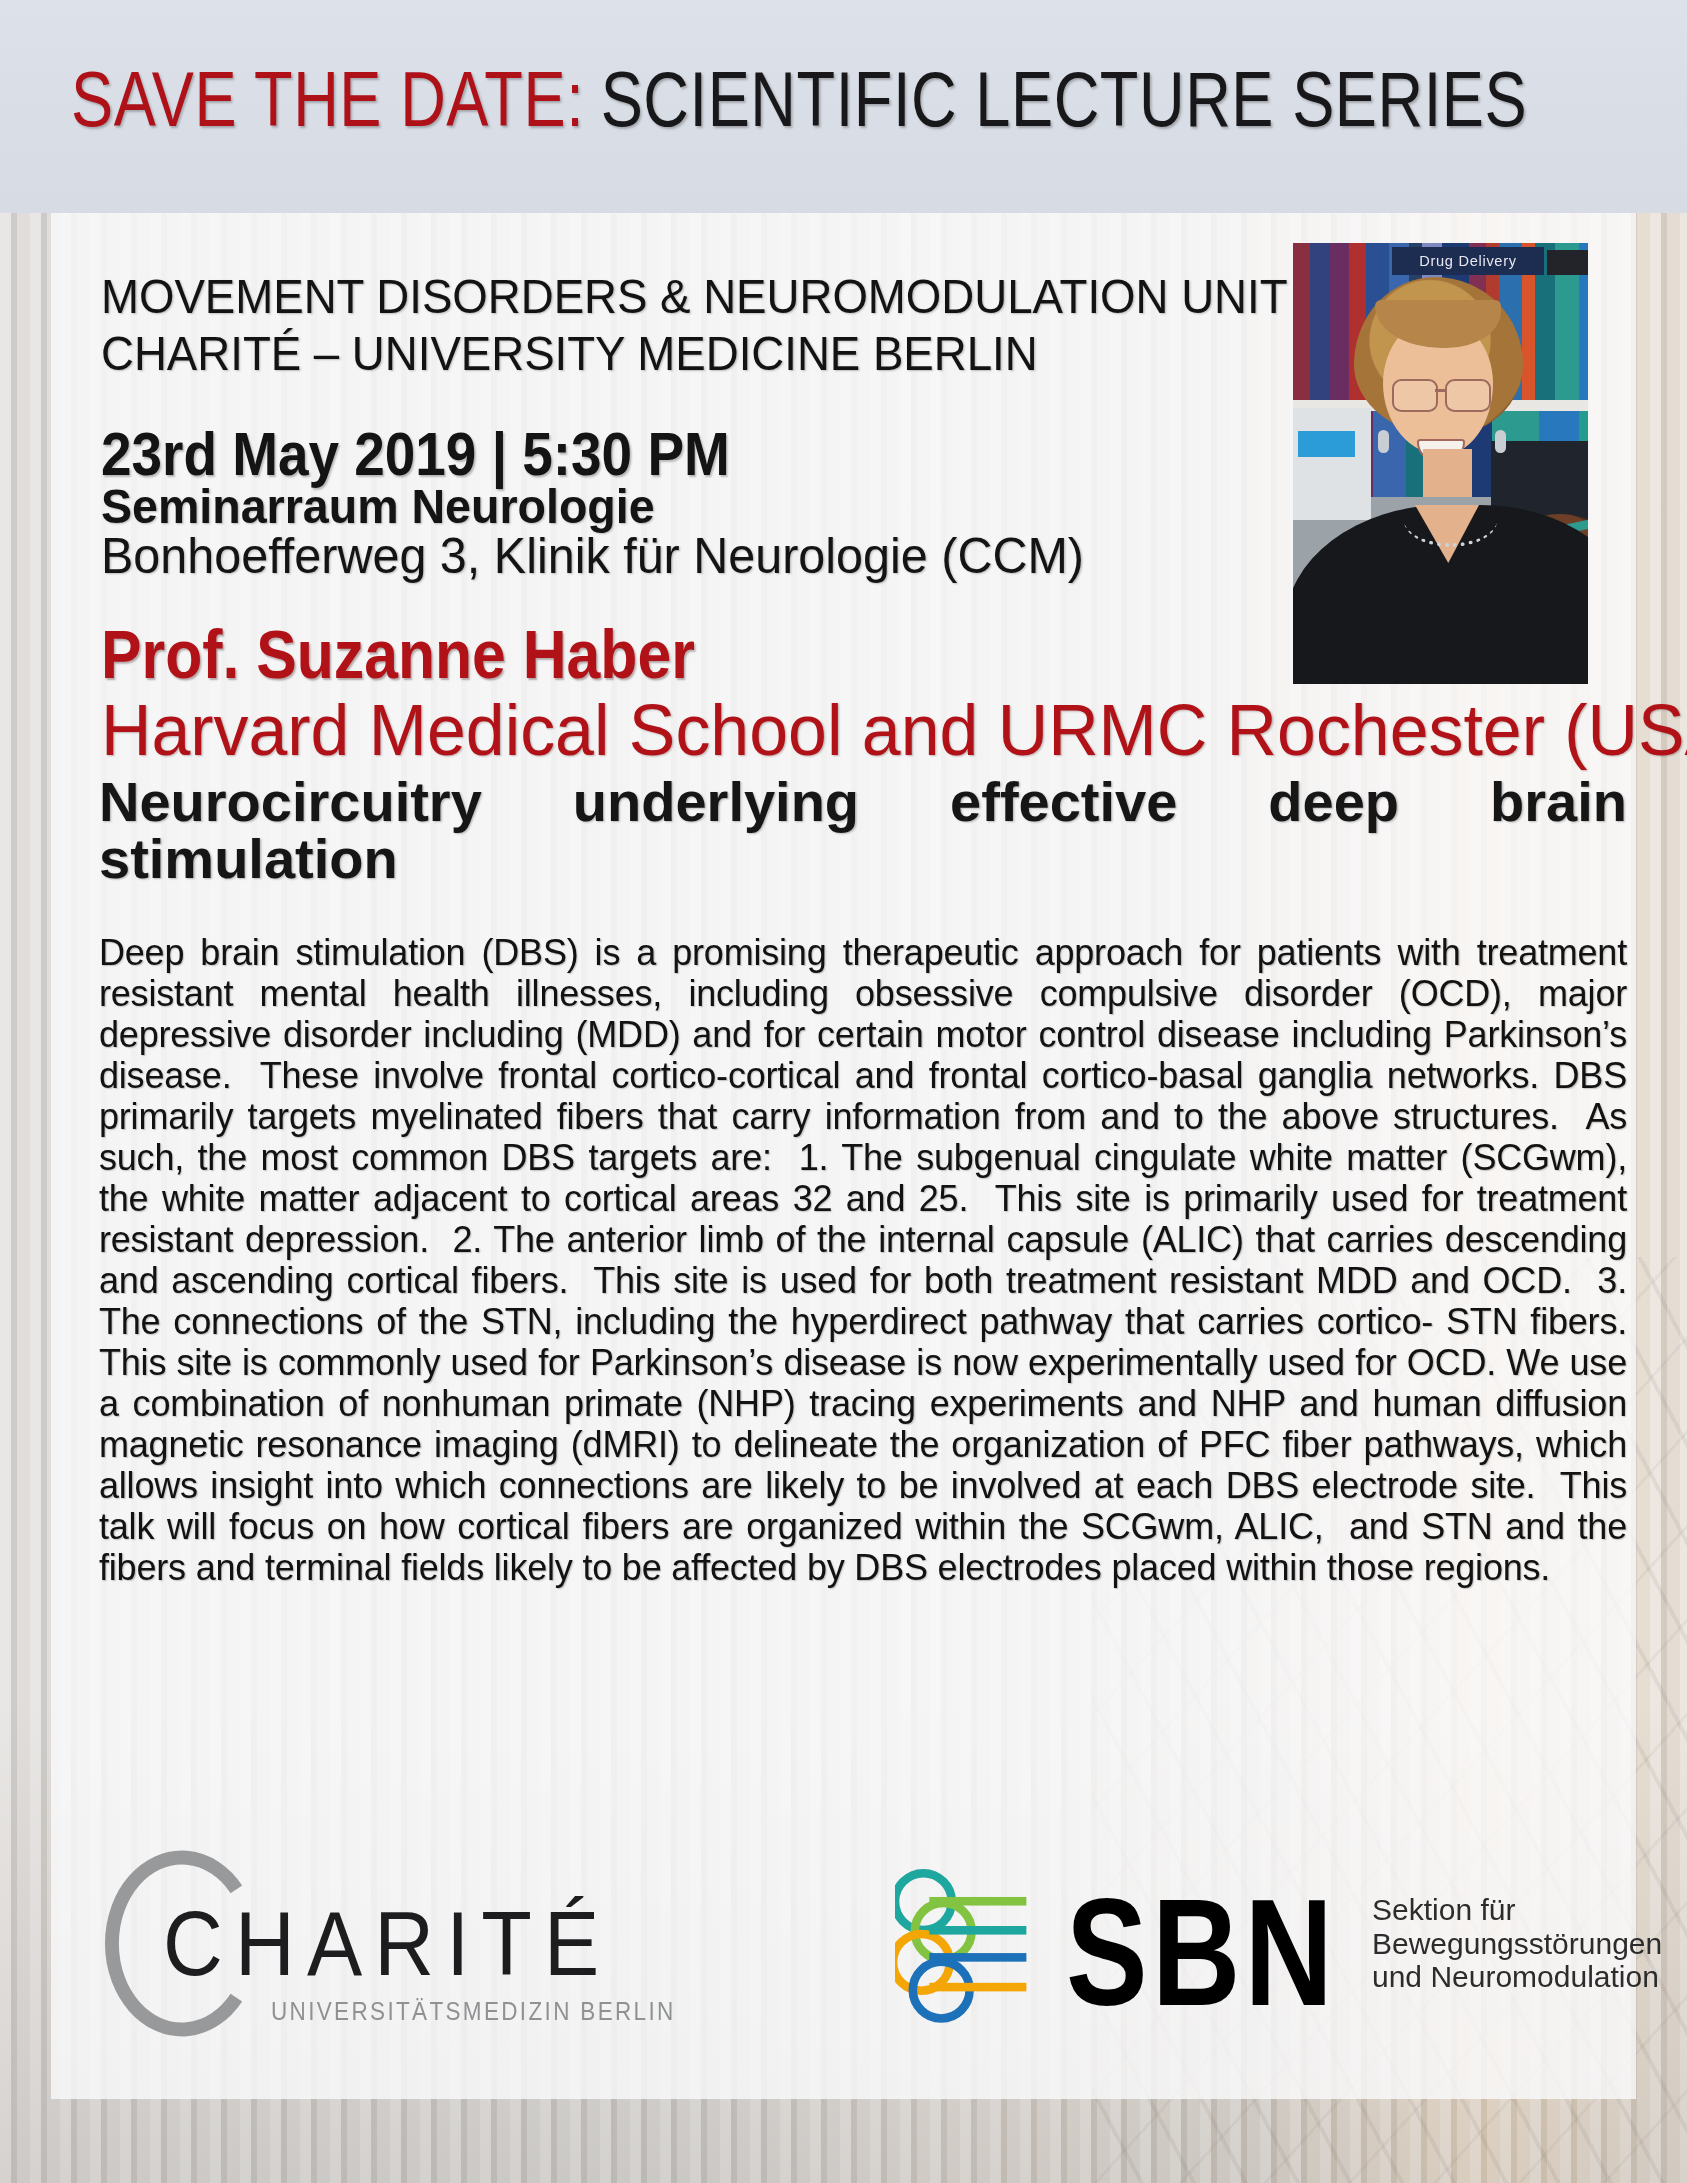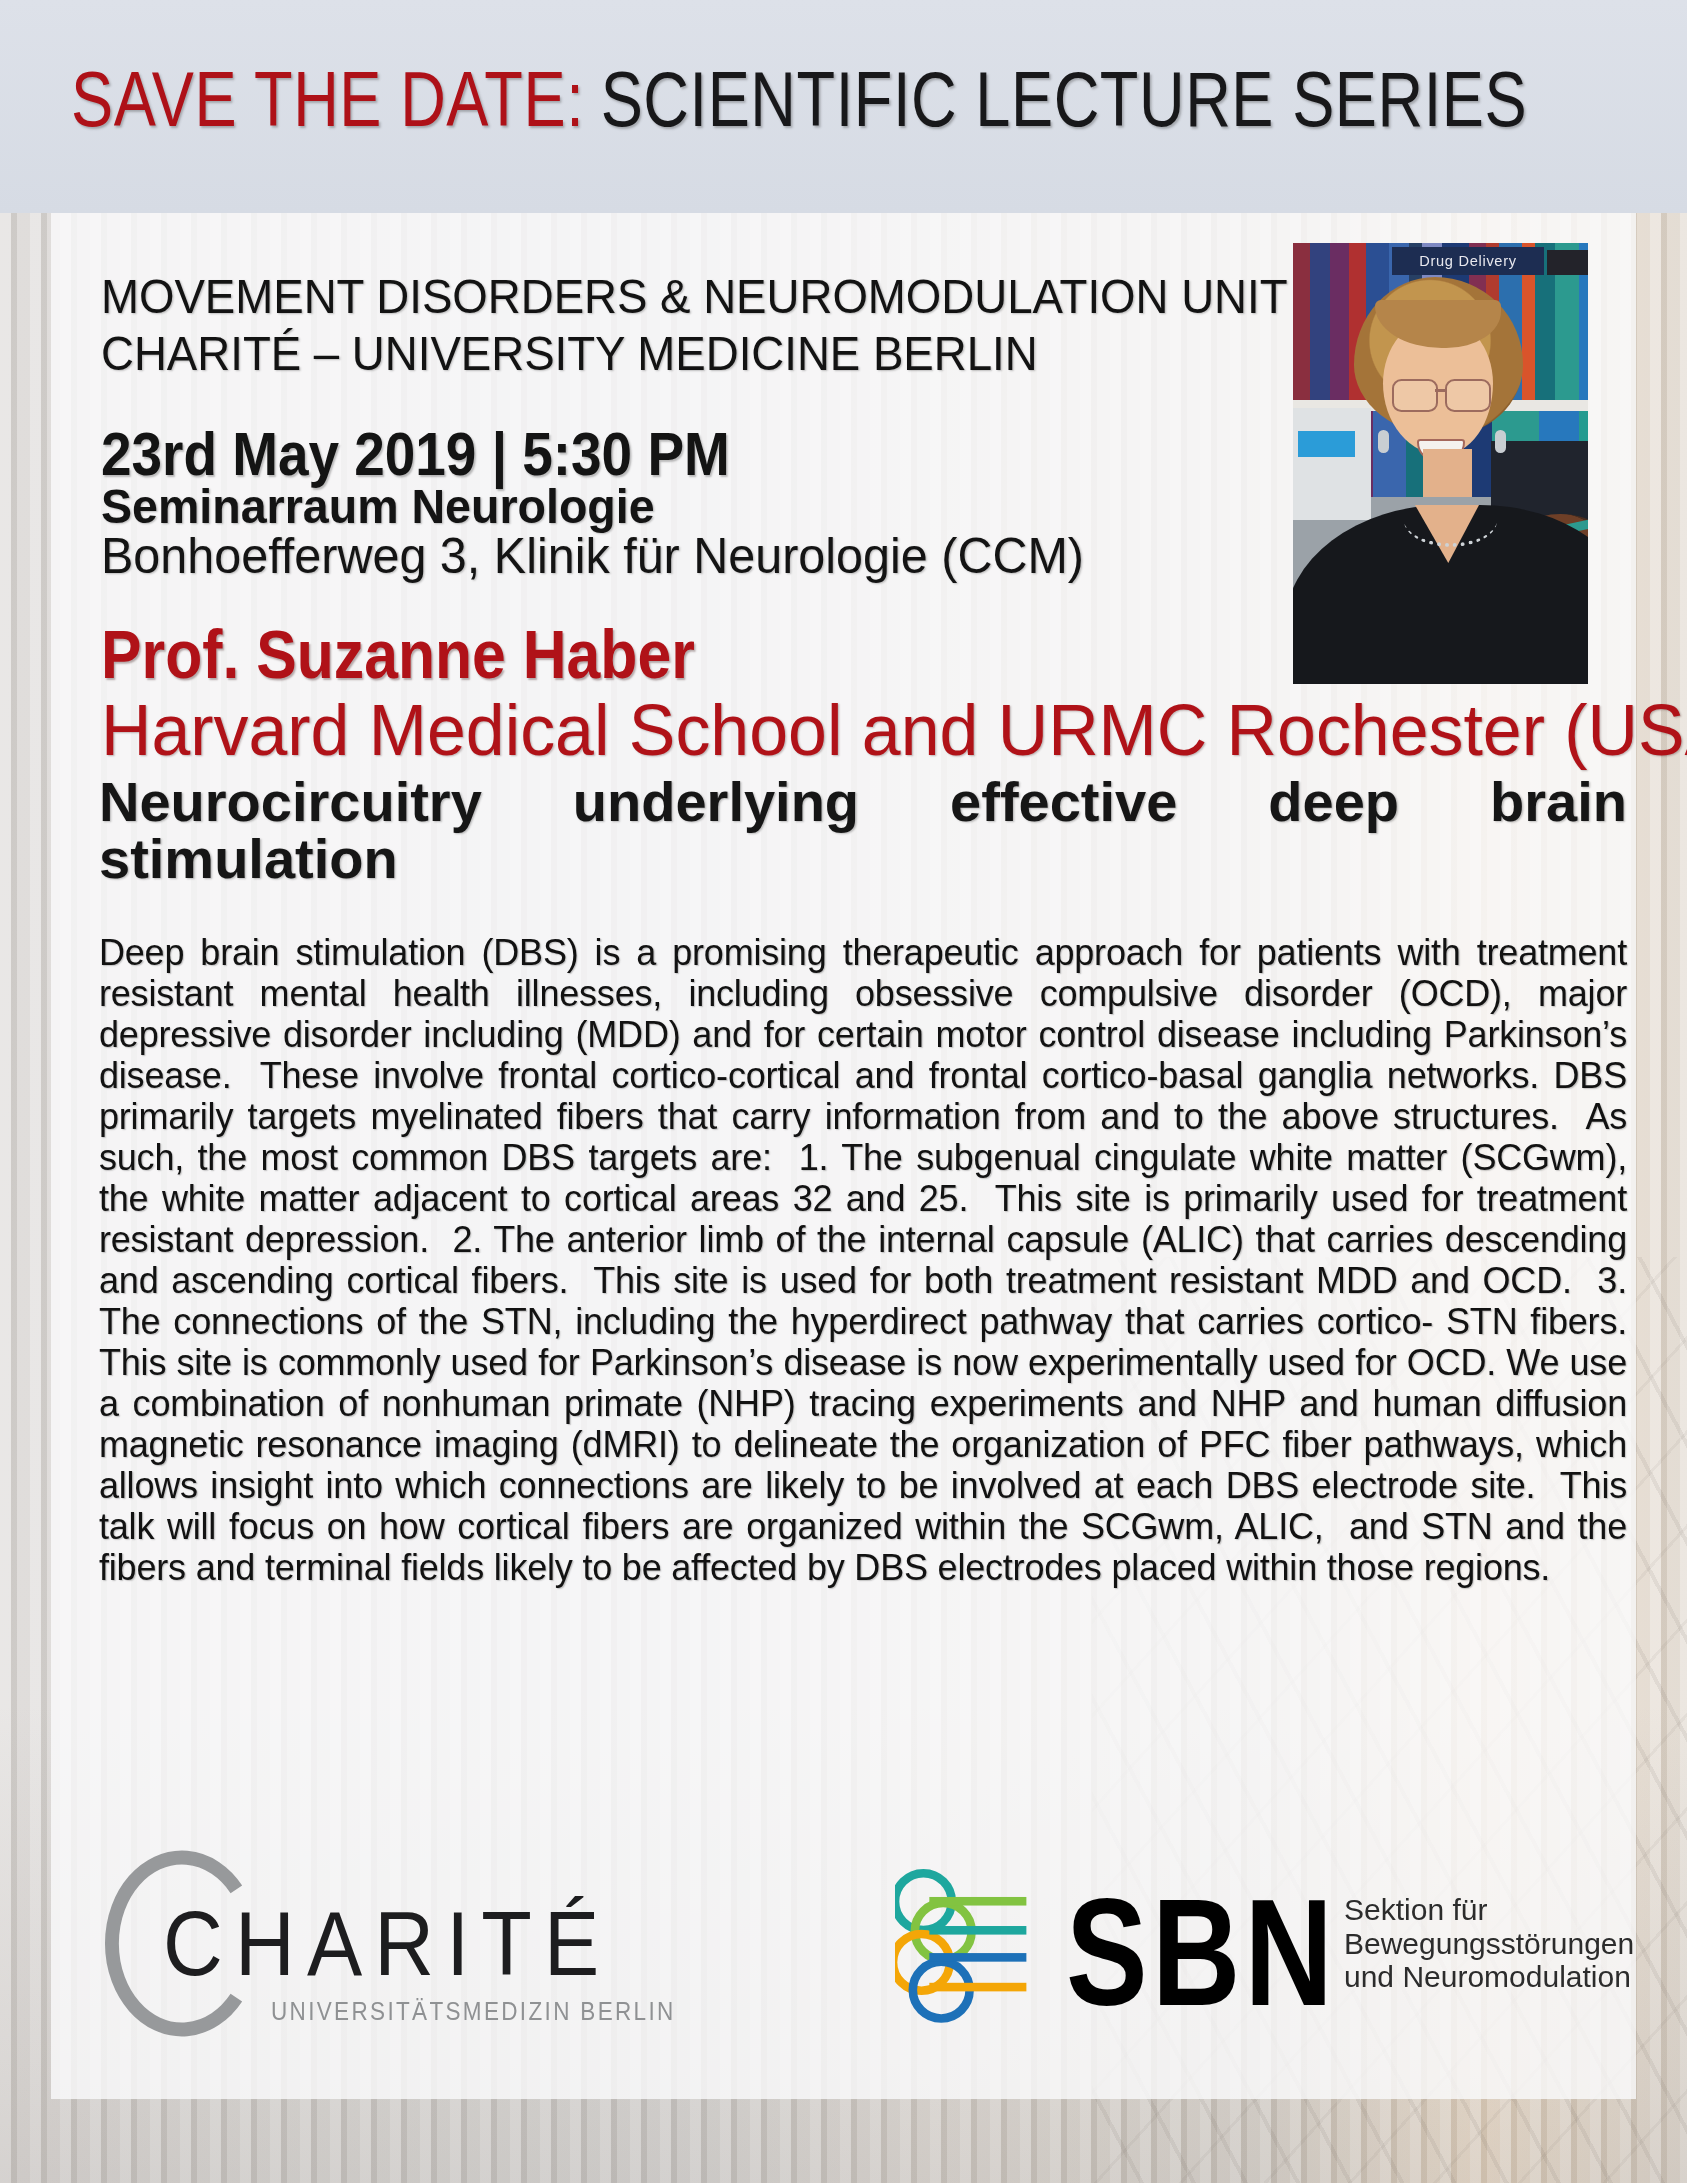--- a/index.html
+++ b/index.html
@@ -123,21 +123,21 @@
   .charite-c{left:98px; top:1845px; width:167px; height:197px;}
   .charite-word{left:163px; top:1893px; font-size:90px; font-weight:400; color:#1d1d1f;
     letter-spacing:13.2px;}
   .charite-word .inner{transform:scaleX(0.92);}
   .charite-sub{left:271px; top:1997px; font-size:25px; color:#8f9193; letter-spacing:2.6px;}
   .charite-sub .inner{transform:scaleX(0.90);}
 
   .sbn-rings{left:895px; top:1863px; width:136px; height:163px;}
   .sbn-word{left:1066px; top:1864px; font-size:153px; font-weight:700; color:#000000; letter-spacing:5.3px;}
   .sbn-word .inner{transform:scaleX(0.80);}
-  .sbn-sub{left:1344px; font-size:30px; line-height:33px; color:#2c2c2c;}
+  .sbn-sub{left:1372px; font-size:30px; line-height:33px; color:#2c2c2c;}
   .sbn-sub1{top:1893px;} .sbn-sub2{top:1927px;} .sbn-sub3{top:1960px;}
 </style>
 </head>
 <body>
 
 <div class="page">
   <div class="bg-photo"></div>
   <div class="bg-branches"></div>
   <div class="top-band"></div>
   <div class="panel"></div>

